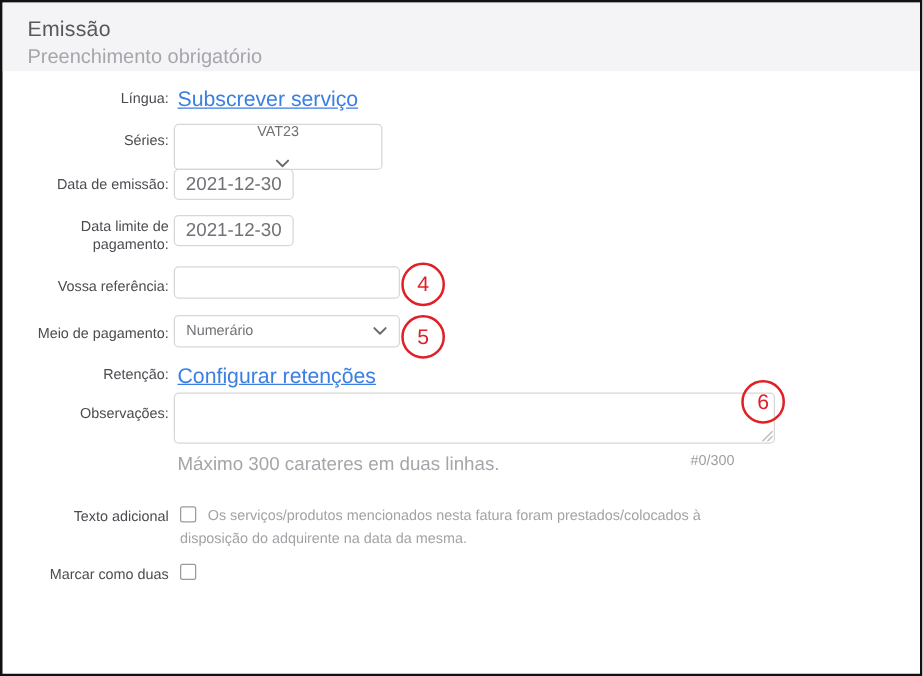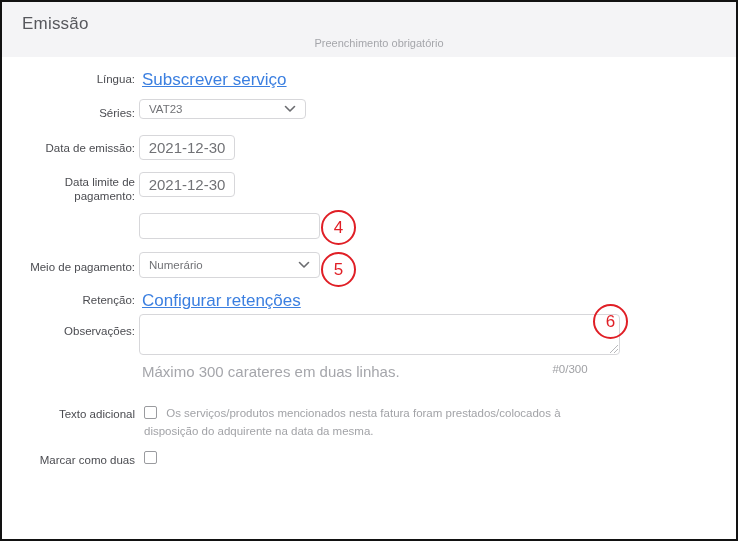--- a/index.html
+++ b/index.html
@@ -23,23 +23,22 @@
     padding: 12px 0 0 20px;
   }
   .header-title {
     font-size: 17px;
     font-weight: 400;
     color: #57585d;
     letter-spacing: 0.2px;
   }
   .header-subtitle {
     margin-top: 3px;
-    font-size: 11px;
+    font-size: 16px;
     color: #a5a6ab;
-    text-align: center;
   }
   .lbl {
     position: absolute;
     left: 18px;
     width: 115px;
     text-align: right;
     font-size: 11.5px;
     color: #4b4c51;
     line-height: 14px;
   }
@@ -143,33 +142,34 @@
 
   <div class="header">
     <div class="header-title">Emissão</div>
     <div class="header-subtitle">Preenchimento obrigatório</div>
   </div>
 
   <div class="lbl" style="top:70px;">Língua:</div>
   <a class="link" style="position:absolute; left:140px; top:68px;">Subscrever serviço</a>
 
   <div class="lbl" style="top:104px;">Séries:</div>
-  <div class="selectbox" style="left:137px; top:97px; width:167px; height:20px;">
+  <div class="selectbox" style="left:137px; top:97px; width:167px; height:37px;flex-direction:column;">
     <span>VAT23</span>
     <svg class="chevron" width="12" height="8" viewBox="0 0 12 8">
         <polyline points="1.5,1.5 6,6 10.5,1.5" fill="none" stroke="#6b6c70" stroke-width="1.6" stroke-linecap="round" stroke-linejoin="round"></polyline>
       </svg>
   </div>
 
   <div class="lbl" style="top:139px;">Data de emissão:</div>
   <input class="tbox centered" style="position: absolute; left: 137px; top: 133px; width: 96px; height: 25px;" value="2021-12-30">
 
   <div class="lbl" style="top:173px;">Data limite de pagamento:</div>
   <input class="tbox centered" style="position: absolute; left: 137px; top: 170px; width: 96px; height: 25px;" value="2021-12-30">
 
+  <div class="lbl" style="top:221px;">Vossa referência:</div>
   <input class="tbox" style="position: absolute; left: 137px; top: 211px; width: 181px; height: 26px;" value="">
   <div class="annotation" style="left:319px; top:208px;">4</div>
 
   <div class="lbl" style="top:258px;">Meio de pagamento:</div>
   <div class="selectbox" style="left:137px; top:250px; width:181px; height:26px;">
     <span>Numerário</span>
     <svg class="chevron" width="12" height="8" viewBox="0 0 12 8">
         <polyline points="1.5,1.5 6,6 10.5,1.5" fill="none" stroke="#6b6c70" stroke-width="1.6" stroke-linecap="round" stroke-linejoin="round"></polyline>
       </svg>
   </div>

